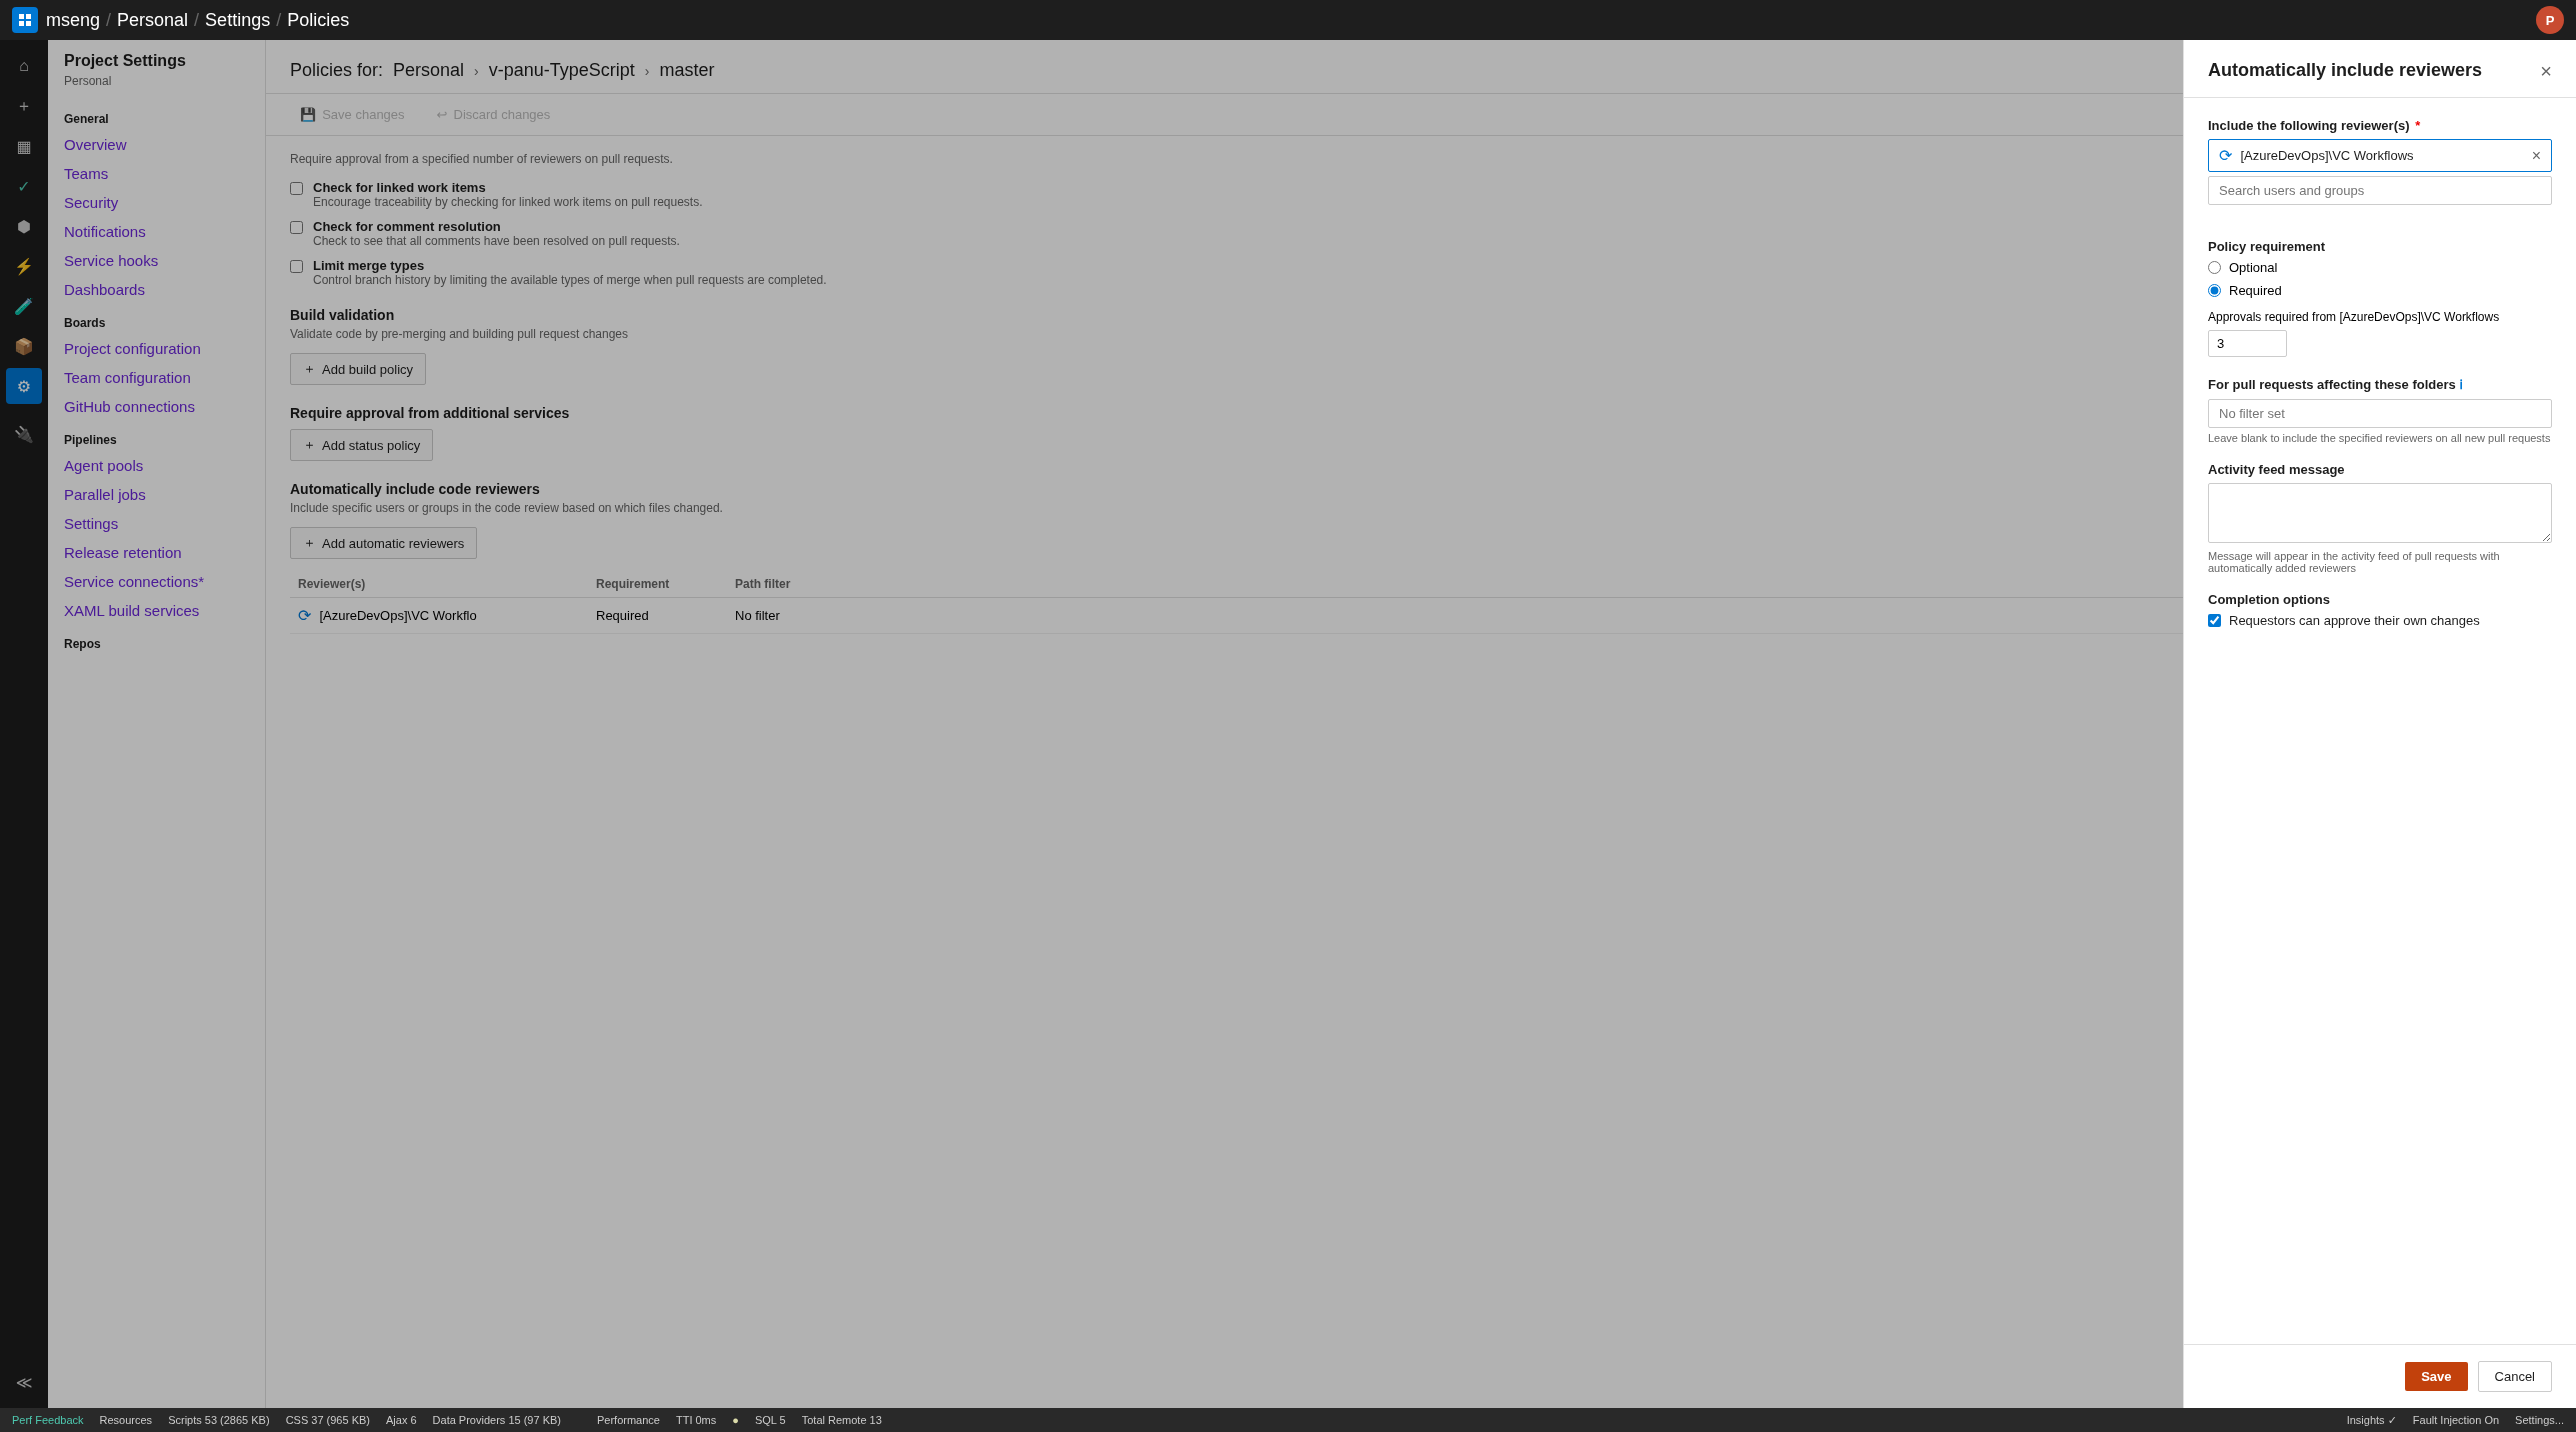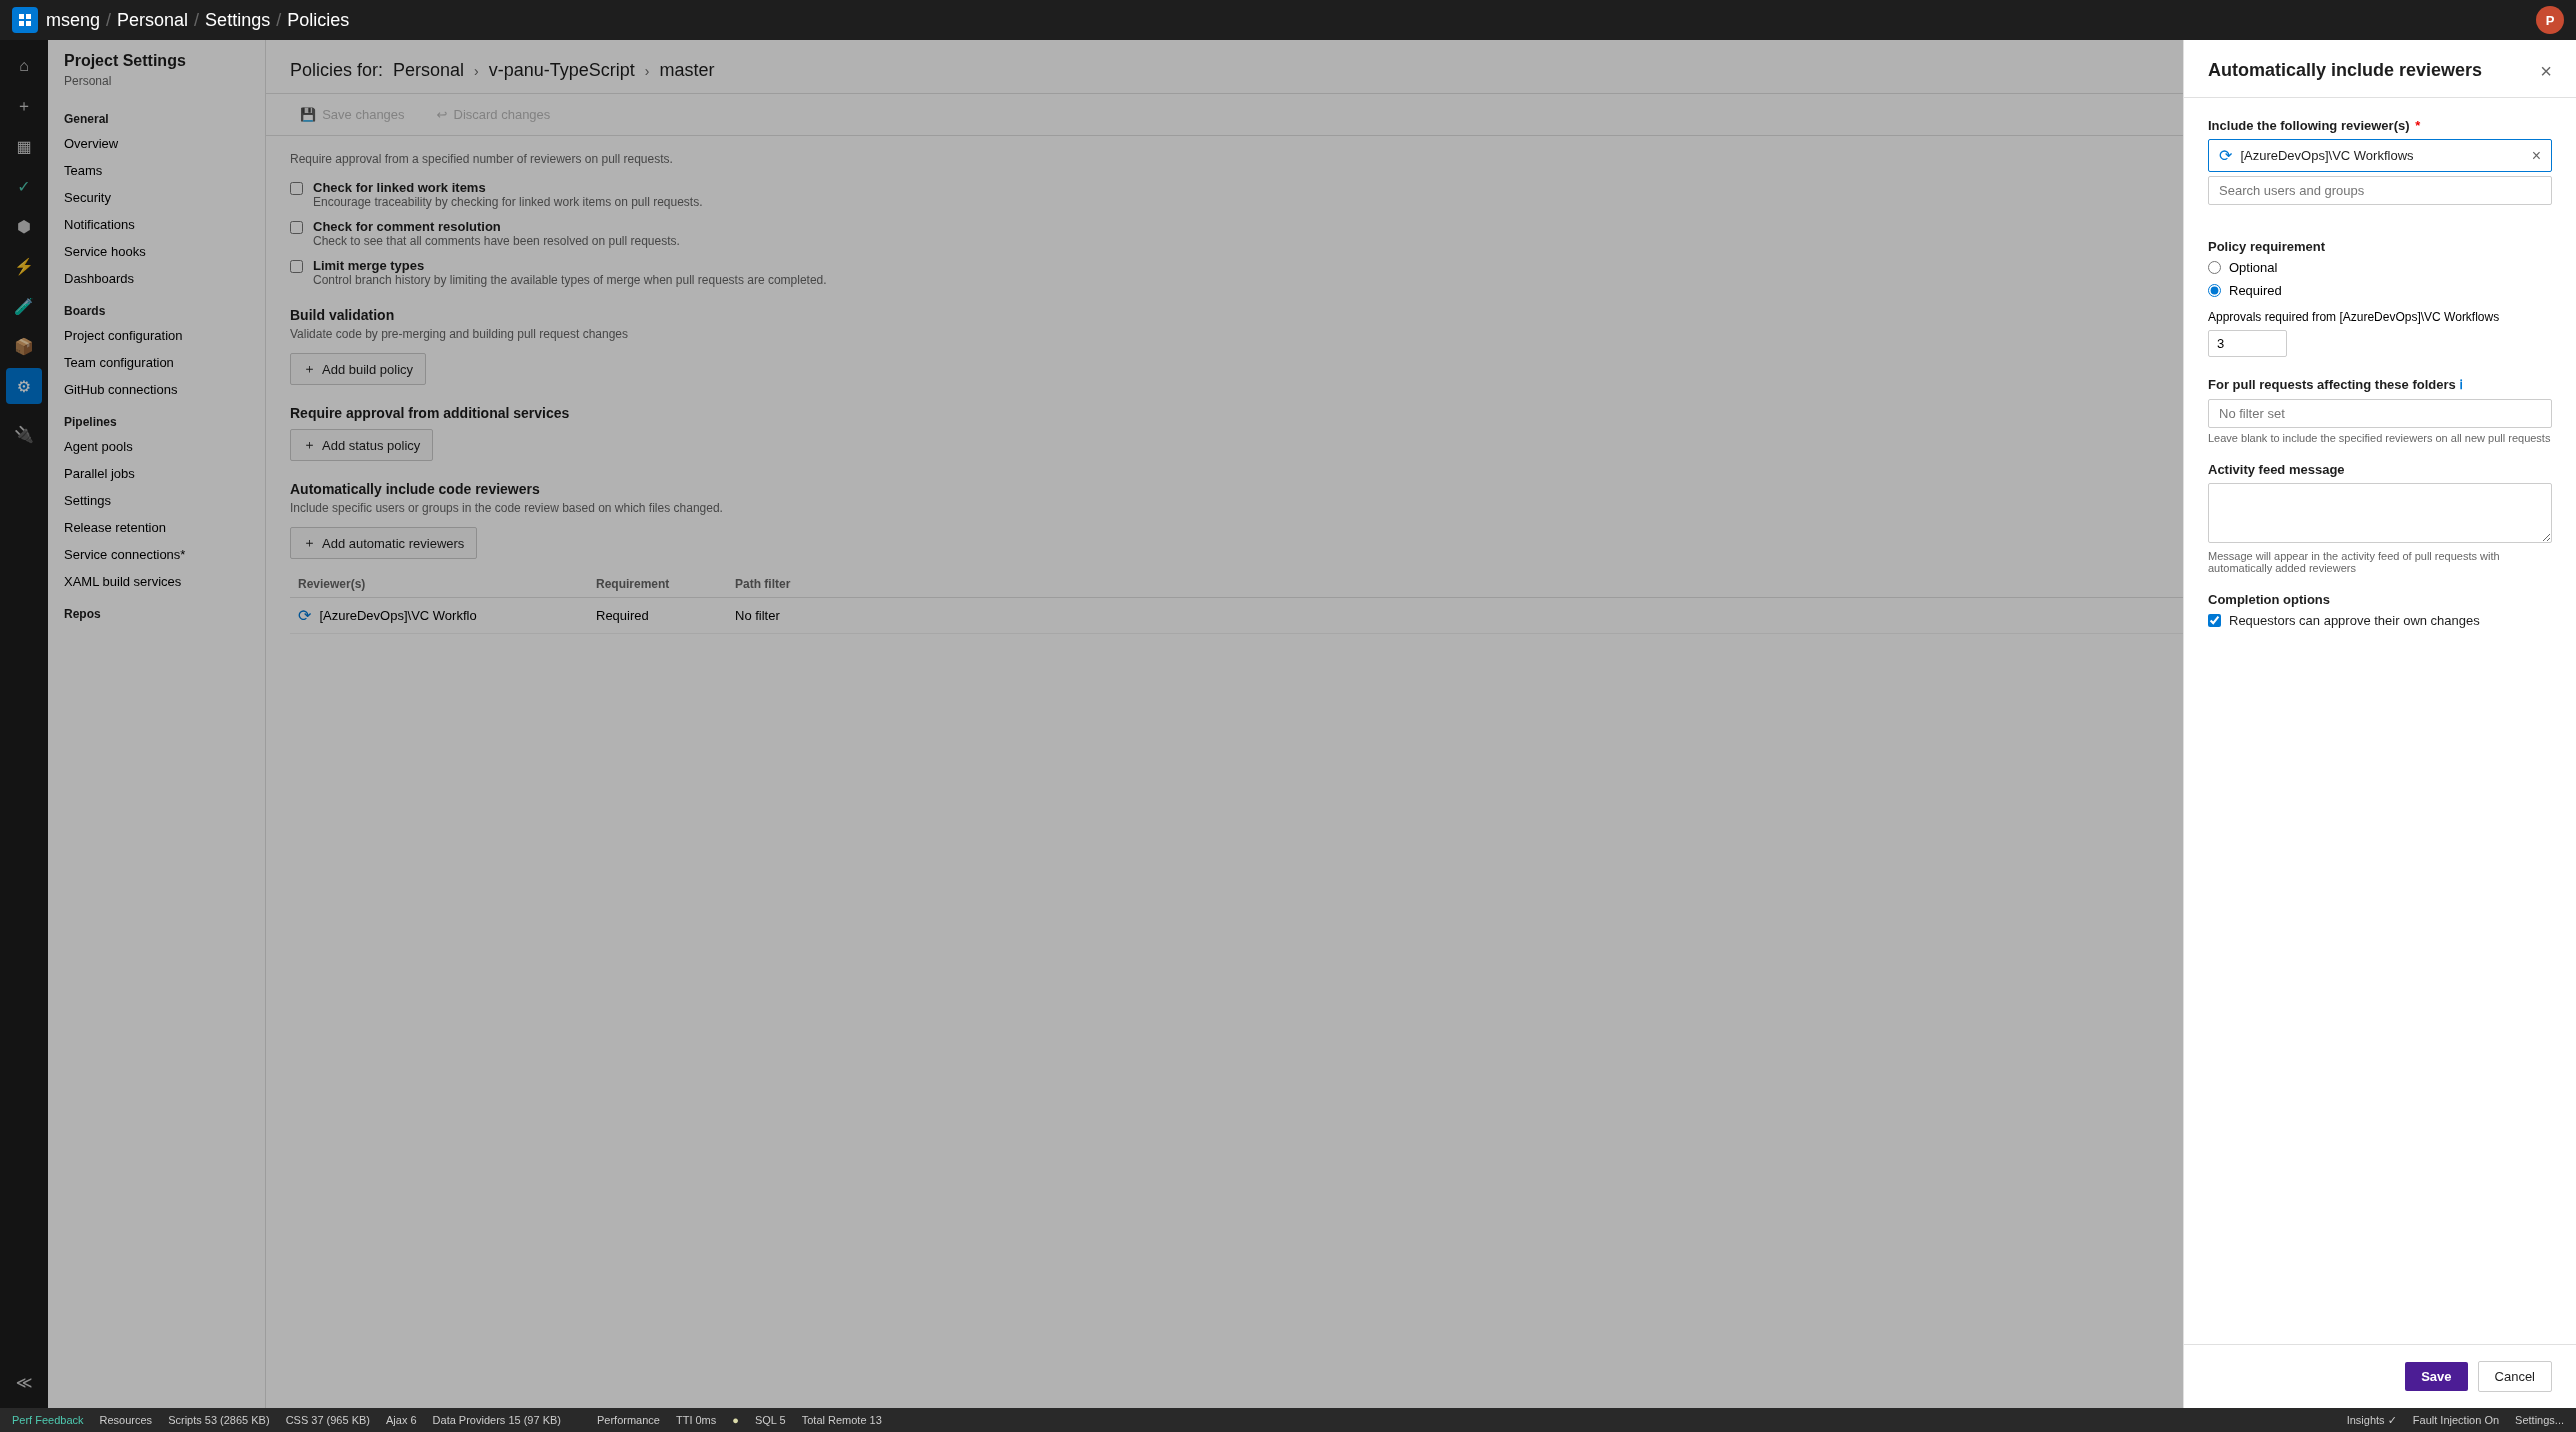--- a/index.html
+++ b/index.html
@@ -71,22 +71,22 @@
       padding: 0 16px 12px;
     }
     .sidebar-section-label {
       font-size: 12px; font-weight: 700;
       padding: 12px 16px 4px;
       color: #1e1e1e;
     }
     .sidebar-item {
       padding: 6px 16px;
       cursor: pointer;
-      color: #000000;
-      font-size: 13px;
+      color: #6d28d9;
+      font-size: 15px;
     }
 
     
     .content {
       flex: 1;
       background: #fff;
       overflow-y: auto;
       padding: 0;
       position: relative;
     }
@@ -263,21 +263,21 @@
     }
 
     .modal-footer {
       display: flex; align-items: center; justify-content: flex-end;
       gap: 10px;
       padding: 16px 24px;
       border-top: 1px solid #e0e0e0;
     }
     .btn-primary {
       padding: 7px 16px;
-      background: #4c1d95; color: white;
+      background: #c2410c; color: white;
       border: none; border-radius: 2px;
       font-size: 13px; cursor: pointer; font-weight: 600;
     }
     .btn-secondary {
       padding: 7px 16px;
       background: #fff; color: #1e1e1e;
       border: 1px solid #ccc; border-radius: 2px;
       font-size: 13px; cursor: pointer;
     }
 

